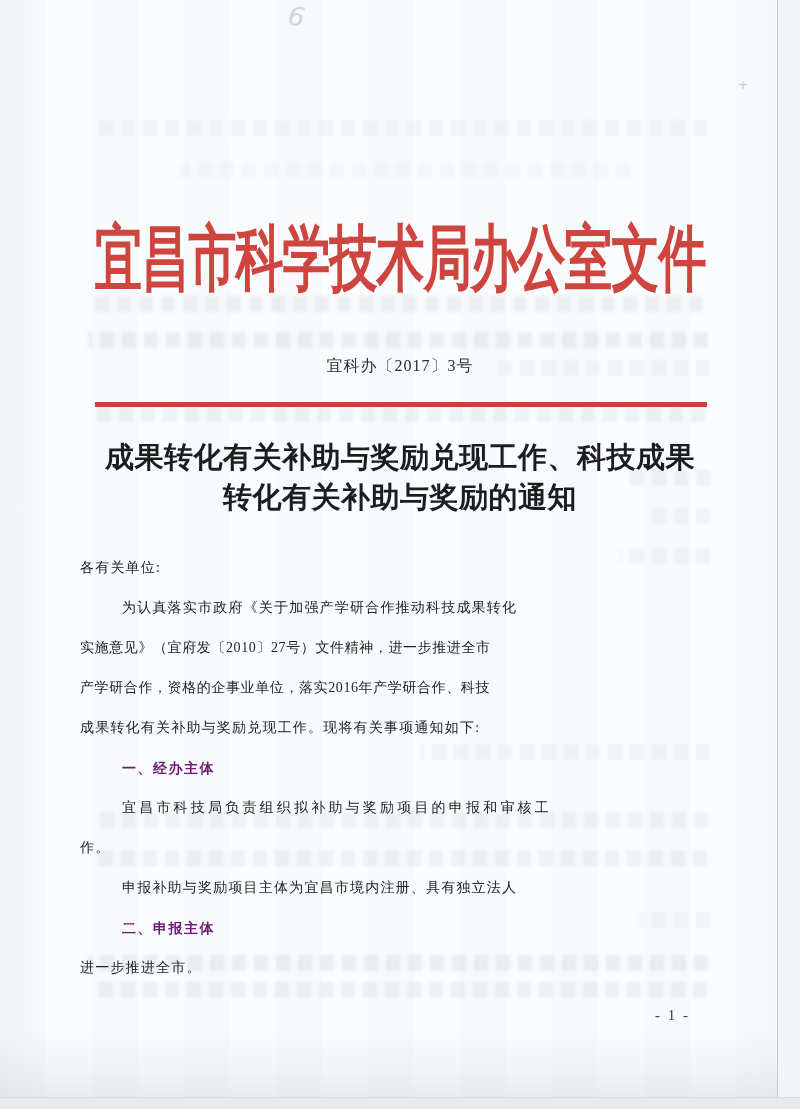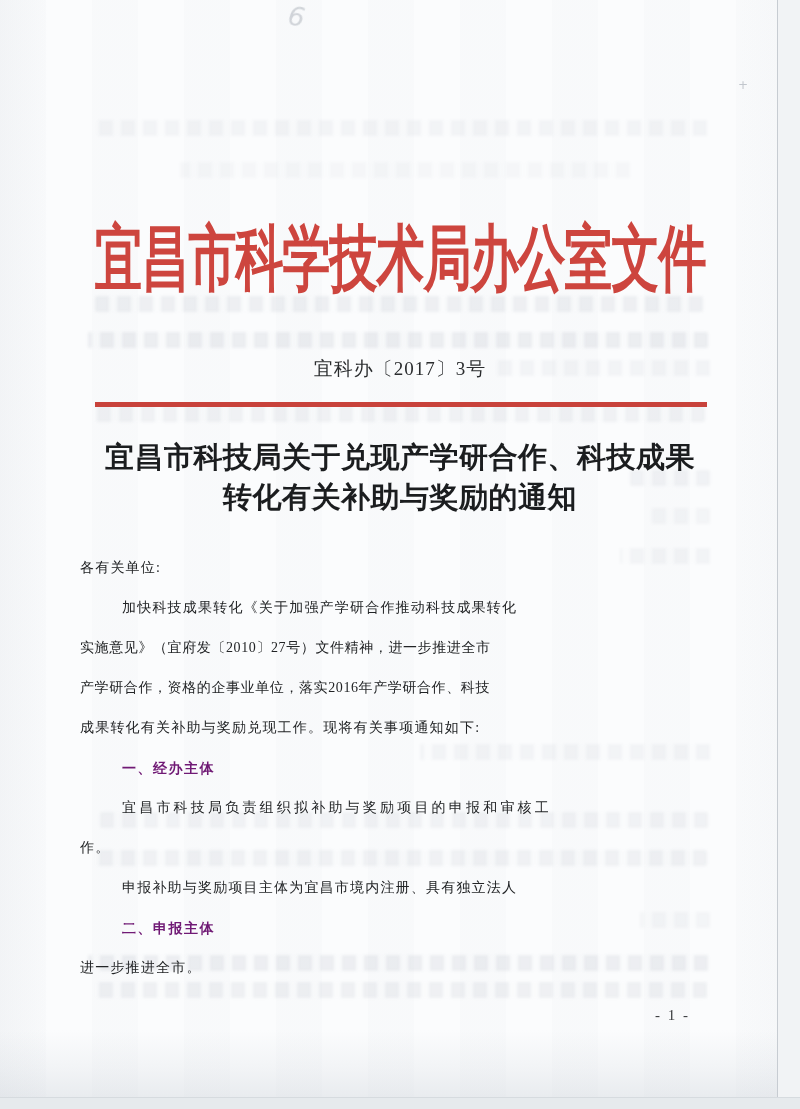--- a/index.html
+++ b/index.html
@@ -67,21 +67,21 @@
     letter-spacing: -1px;
     color: #cd453e;
     transform: scaleY(1.5);
     transform-origin: 50% 0;
     white-space: nowrap;
     font-family: "Liberation Serif", "DejaVu Serif", serif;
   }
   .doc-number {
     position: absolute; left: 0; width: 800px; top: 356px;
     text-align: center;
-    font-size: 19px; letter-spacing: 1px;
+    font-size: 16px; letter-spacing: 1px;
     color: #2a2c2e;
   }
   .red-rule {
     position: absolute; left: 95px; top: 402px; width: 612px; height: 5px;
     background: #c8423b;
   }
   .doc-title {
     position: absolute; left: 50px; width: 700px; top: 437px;
     text-align: center;
     font-size: 29px; font-weight: bold;
@@ -142,27 +142,27 @@
 
   <div class="registration-cross">+</div>
 
   <div class="org-title">宜昌市科学技术局办公室文件</div>
 
   <div class="doc-number">宜科办〔2017〕3号</div>
 
   <div class="red-rule"></div>
 
   <div class="doc-title">
-    <span>宜昌市科技局关于兑现产学研合作、科技成果</span><br>
+    <span>成果转化有关补助与奖励兑现工作、科技成果</span><br>
     <span>转化有关补助与奖励的通知</span>
   </div>
 
   <div class="body-text">
     <div class="line sp1">各有关单位:</div>
-    <div class="line ind sp1">加快科技成果转化《关于加强产学研合作推动科技成果转化</div>
+    <div class="line ind sp1">为认真落实市政府《关于加强产学研合作推动科技成果转化</div>
     <div class="line sp05">实施意见》（宜府发〔2010〕27号）文件精神，进一步推进全市</div>
     <div class="line sp05">产学研合作，资格的企事业单位，落实2016年产学研合作、科技</div>
     <div class="line sp1">成果转化有关补助与奖励兑现工作。现将有关事项通知如下:</div>
 
     <div class="line ind section-heading">一、经办主体</div>
     <div class="line ind sp3">宜昌市科技局负责组织拟补助与奖励项目的申报和审核工</div>
     <div class="line sp1">作。</div>
 
     <div class="line ind sp1">申报补助与奖励项目主体为宜昌市境内注册、具有独立法人</div>
     <div class="line ind section-heading">二、申报主体</div>

